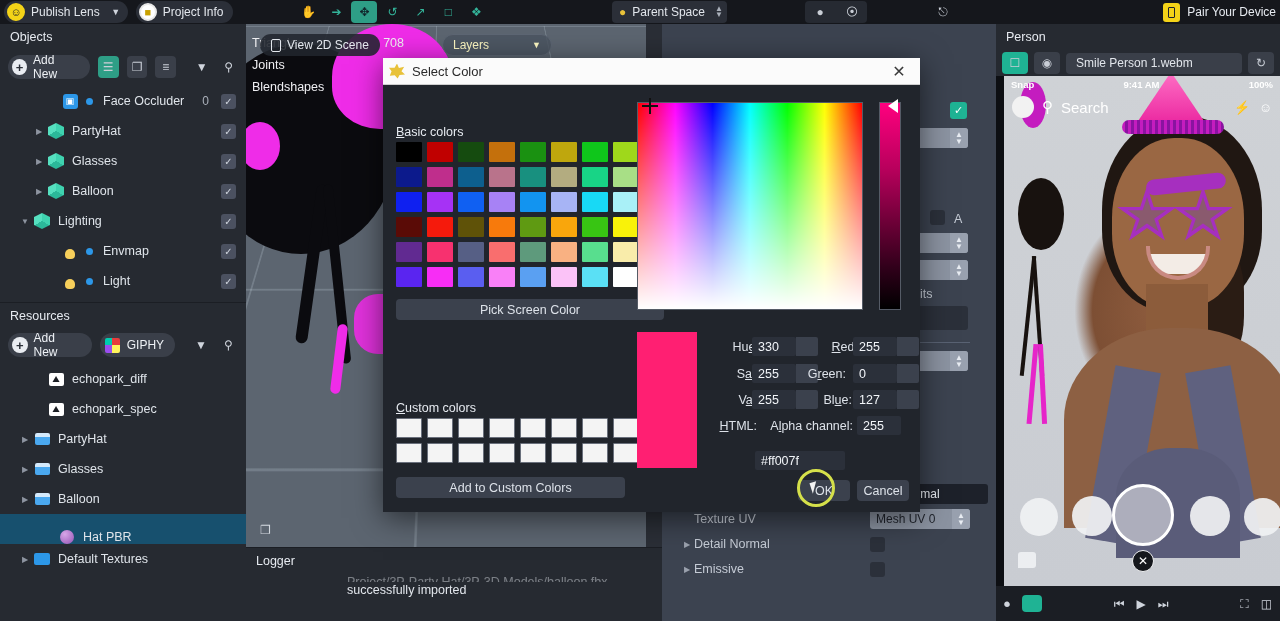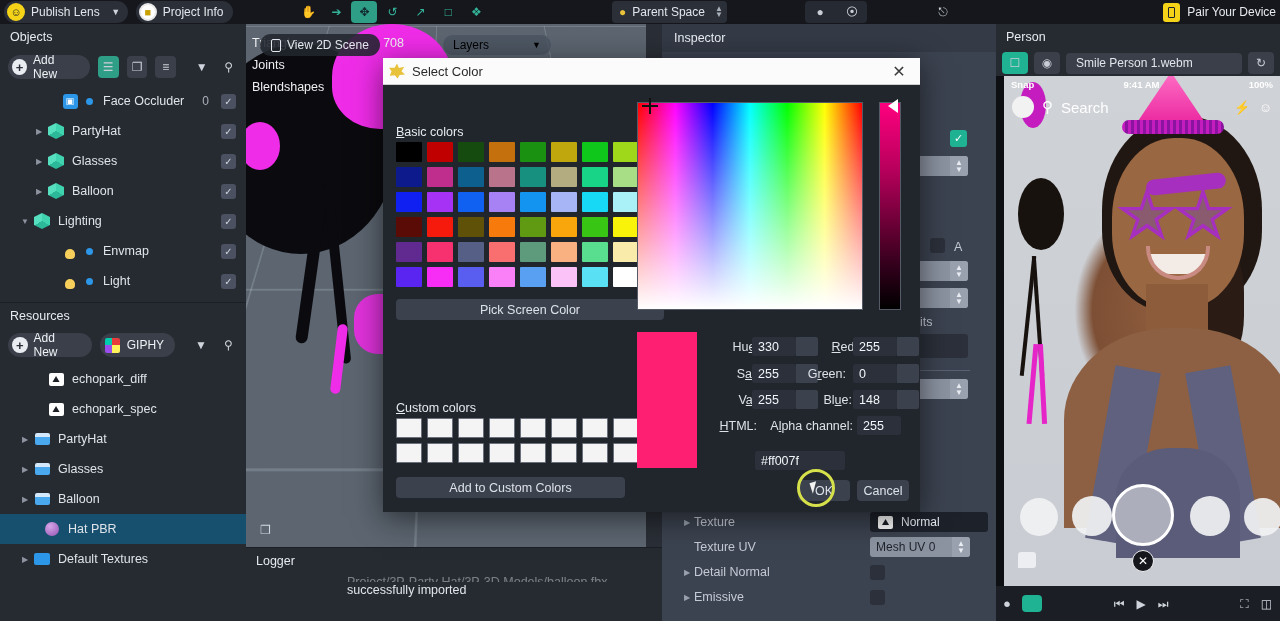--- a/index.html
+++ b/index.html
@@ -132,21 +132,21 @@
   .vp-stats .v { text-align: right; }
   .view2d {
     position: absolute; left: 14px; top: 10px; height: 22px; display: flex; align-items: center; gap: 6px;
     background: rgba(33,37,45,.88); border-radius: 11px; padding: 0 11px; color: #e4e8ee; font-size: 12px;
   }
   .phone-ico { width: 10px; height: 13px; border: 1.5px solid #e4e8ee; border-radius: 2px; }
   .layers-dd {
     position: absolute; left: 196px; top: 10px; width: 110px; height: 22px;
     display: flex; align-items: center; justify-content: space-between;
     background: rgba(74,84,96,.82); border: 1px solid #5d6673; border-radius: 11px;
-    padding: 0 10px; color: #000000; font-size: 12px;
+    padding: 0 10px; color: #fef9c3; font-size: 12px;
   }
   .vp-bl { position: absolute; left: 14px; bottom: 10px; color: #d4d9e0; }
   .vp-right-edge { position: absolute; right: 0; top: 0; width: 16px; height: 100%; background: #2a2e36; }
 
   
   .logger { position: absolute; left: 246px; top: 547px; width: 416px; height: 74px; background: #262a31;
     border-top: 1px solid #1b1e24; }
   .logger .panel-title { background: transparent; }
   .log-list { padding: 0 4px; }
   .log-line { display: flex; align-items: flex-start; font-size: 12.5px; color: #e2e6ec; line-height: 16px; }
@@ -438,21 +438,21 @@
           </span>
           <span class="t-label">Glasses</span>
         </div>
         <div class="trow" style="padding-left: 18px;">
           <span class="tw-arrow">▶</span>
           <span class="t-ico">
             <span class="winico"></span>
           </span>
           <span class="t-label">Balloon</span>
         </div>
-        <div class="trow sel" style="padding-left: 28px;">
+        <div class="trow sel" style="padding-left: 43px; align-items: flex-end;">
           <span class="tw-arrow empty">▶</span>
           <span class="t-ico">
             <span class="matico"></span>
           </span>
           <span class="t-label">Hat PBR</span>
         </div>
         <div class="trow" style="padding-left: 18px;">
           <span class="tw-arrow">▶</span>
           <span class="t-ico">
             <span class="folderico"></span>
@@ -503,21 +503,20 @@
         <div class="log-line" style="opacity: 0.45; height: 8px; overflow: hidden;">
           <span class="log-cut">Project/3P-Party Hat/3P-3D Models/balloon.fbx</span>
         </div>
         <div class="log-line">
           <span class="log-cut">successfully imported</span>
         </div>
       </div>
   </div>
 
   <div class="inspector">
-    <div class="insp-title">Inspector</div>
     <div class="insp-body">
 
       <div class="igreenchk" style="left:288px; top:78px;">✓</div>
       <div class="ifield" style="left:236px; top:104px; width:70px;"></div>
       <div class="ispin" style="left:288px; top:104px;">
           <span>▲</span>
           <span>▼</span>
         </div>
       <div class="irow" style="left:236px; top:183px;">
           <span class="lbl">3</span>
@@ -788,21 +787,21 @@
         <span>255</span>
       </div>
       <div class="fld-stub" style="left: 897px; top: 337px;"></div>
       <div class="fldlabel" style="left: 800px; top: 367px; width: 46px;">G<u>r</u>een:</div>
       <div class="fld" style="left: 853px; top: 364px; width: 44px;">
         <span>0</span>
       </div>
       <div class="fld-stub" style="left: 897px; top: 364px;"></div>
       <div class="fldlabel" style="left: 806px; top: 393px; width: 46px;">Bl<u>u</u>e:</div>
       <div class="fld" style="left: 853px; top: 390px; width: 44px;">
-        <span>148</span>
+        <span>127</span>
       </div>
       <div class="fld-stub" style="left: 897px; top: 390px;"></div>
       <div class="fldlabel" style="left: 740px; top: 419px; width: 113px;">A<u>l</u>pha channel:</div>
       <div class="fld" style="left: 857px; top: 416px; width: 44px;">
         <span>255</span>
       </div>
     </div>
 
   <div class="fldlabel" style="left:713px; top:419px; width:44px;"><span><u>H</u>TML:</span></div>
   <div class="fld fld-wide" style="left:755px; top:451px;">

